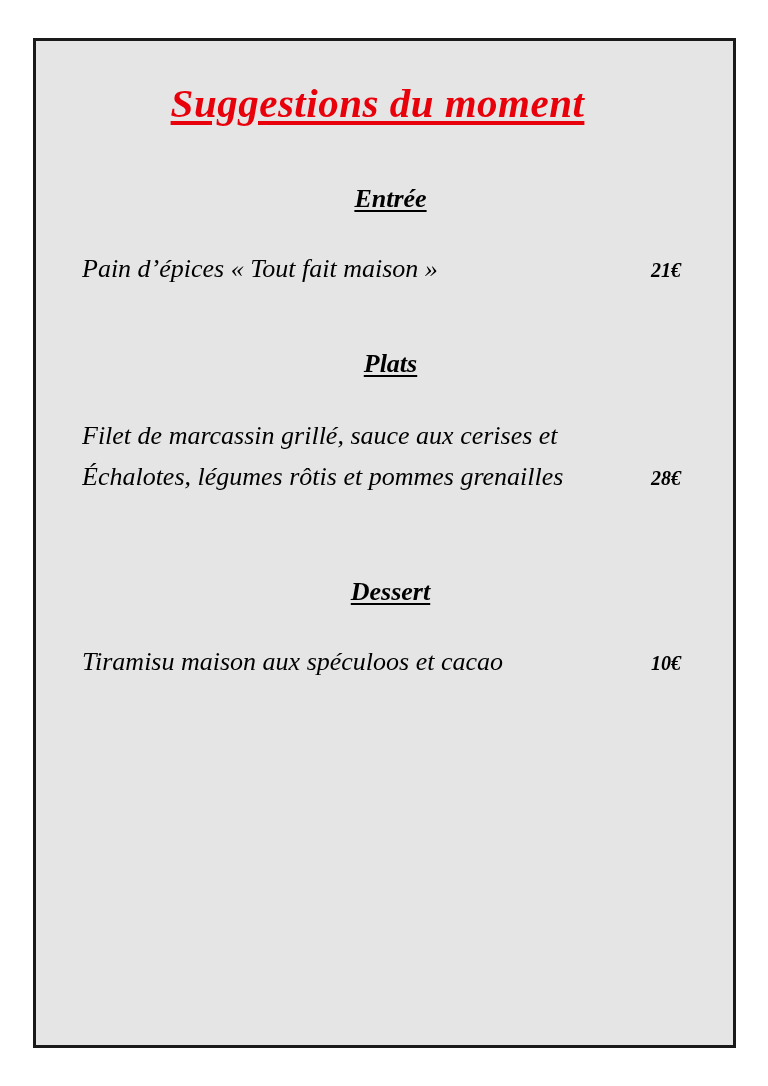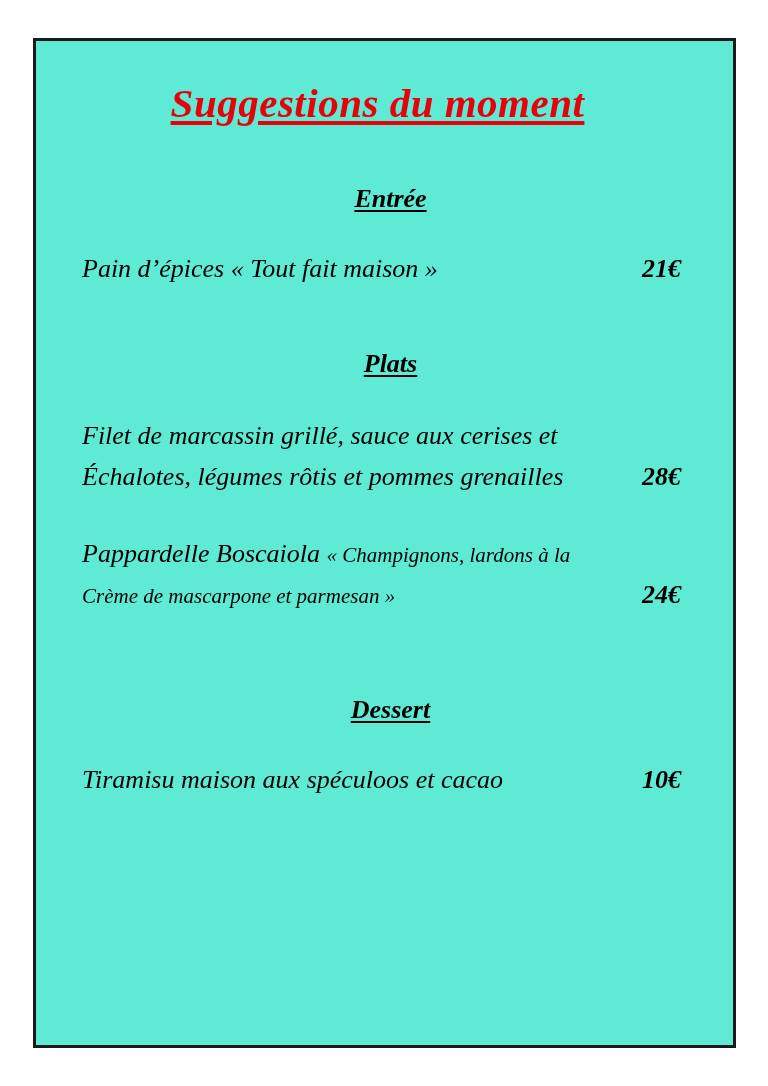--- a/index.html
+++ b/index.html
@@ -24,21 +24,21 @@
   }
 
   .menu-frame {
     position: absolute;
     left: 33px;
     top: 38px;
     width: 703px;
     height: 1010px;
     border: 3px solid #1a1a1a;
     box-sizing: border-box;
-    background: #5eead4;
+    background: #e5e5e5;
   }
 
   .menu-inner {
     position: absolute;
     left: 0;
     top: 0;
     right: 0;
     bottom: 0;
     padding: 26px 34px 10px 20px;
     box-sizing: border-box;
@@ -87,21 +87,21 @@
     white-space: nowrap;
   }
   .item-line .desc {
     flex: 0 1 auto;
     overflow: hidden;
   }
   .item-line .price {
     flex: 0 0 auto;
     font-style: italic;
     font-weight: bold;
-    font-size: 26px;
+    font-size: 20px;
     margin-left: 18px;
     padding-right: 12px;
   }
   .item-line .price.empty { visibility: hidden; }
 
   .small {
     font-size: 21px;
   }
 
   
@@ -136,30 +136,20 @@
         <div class="item-line">
           <span class="desc">Filet de marcassin grillé, sauce aux cerises et</span>
           <span class="price empty">00€</span>
         </div>
         <div class="item-line">
           <span class="desc">Échalotes, légumes rôtis et pommes grenailles</span>
           <span class="price">28€</span>
         </div>
       </div>
 
-      <div class="item item-plat-3">
-        <div class="item-line">
-          <span class="desc"><span>Pappardelle Boscaiola </span><span class="small">« Champignons, lardons à la</span></span>
-          <span class="price empty">00€</span>
-        </div>
-        <div class="item-line">
-          <span class="desc small">Crème de mascarpone et parmesan »</span>
-          <span class="price">24€</span>
-        </div>
-      </div>
 
       <div class="section-heading section-dessert">Dessert</div>
 
       <div class="item item-dessert-1">
         <div class="item-line">
           <span class="desc">Tiramisu maison aux spéculoos et cacao</span>
           <span class="price">10€</span>
         </div>
       </div>
 

